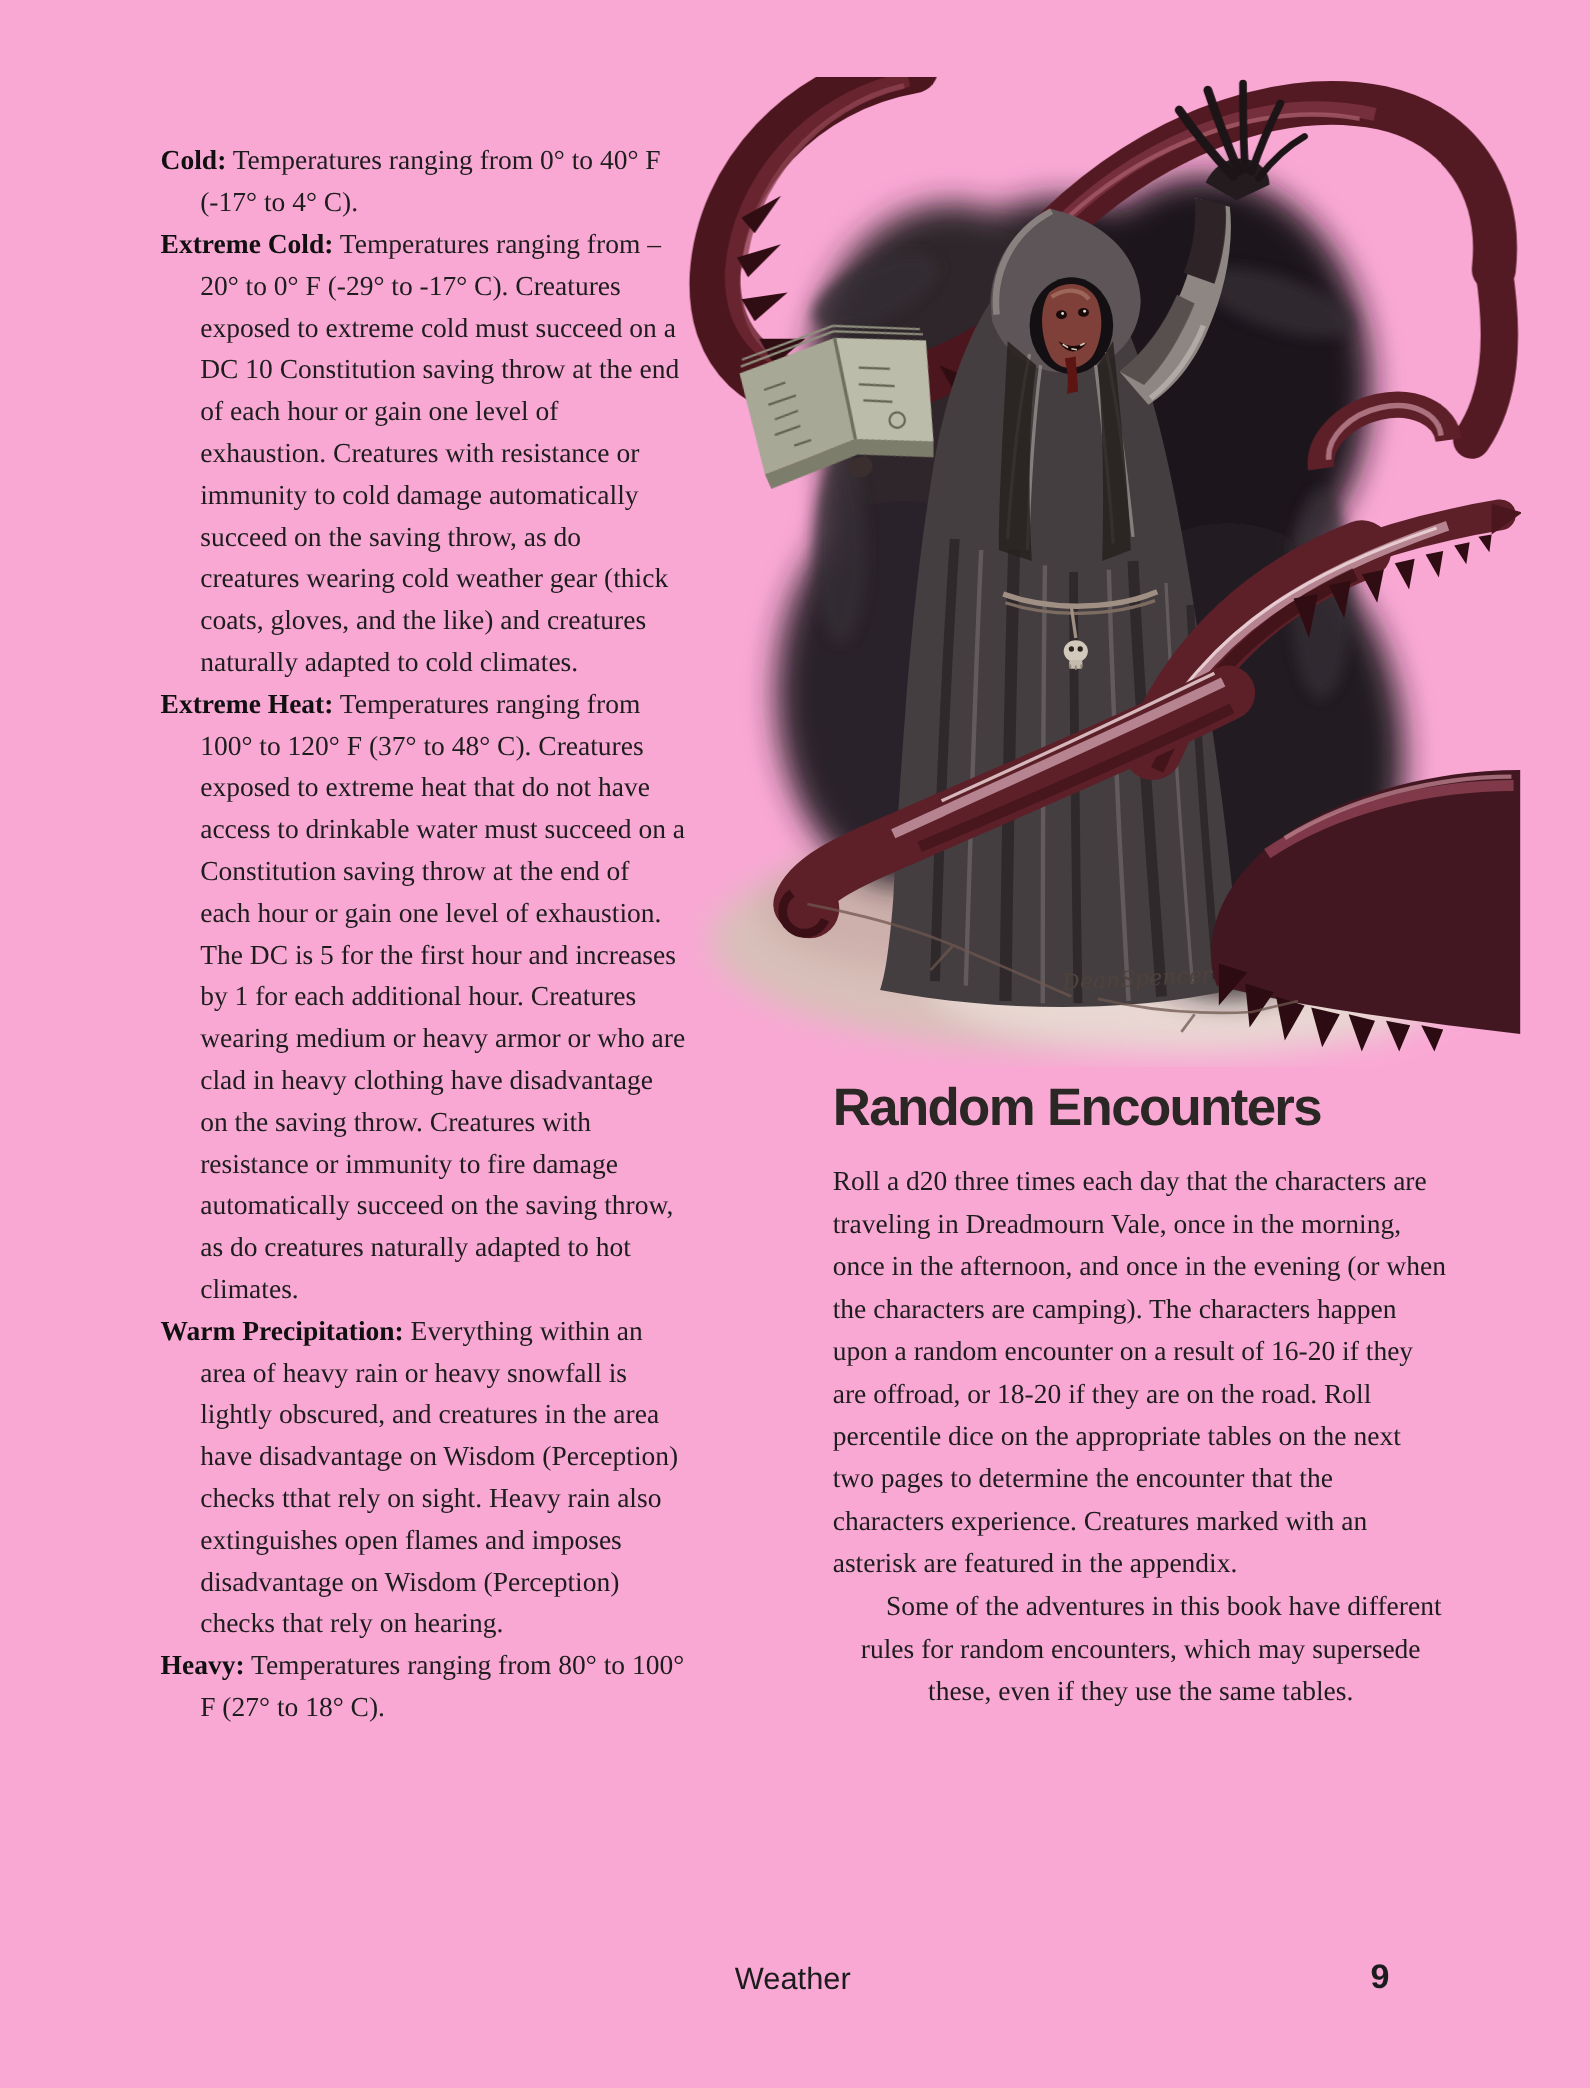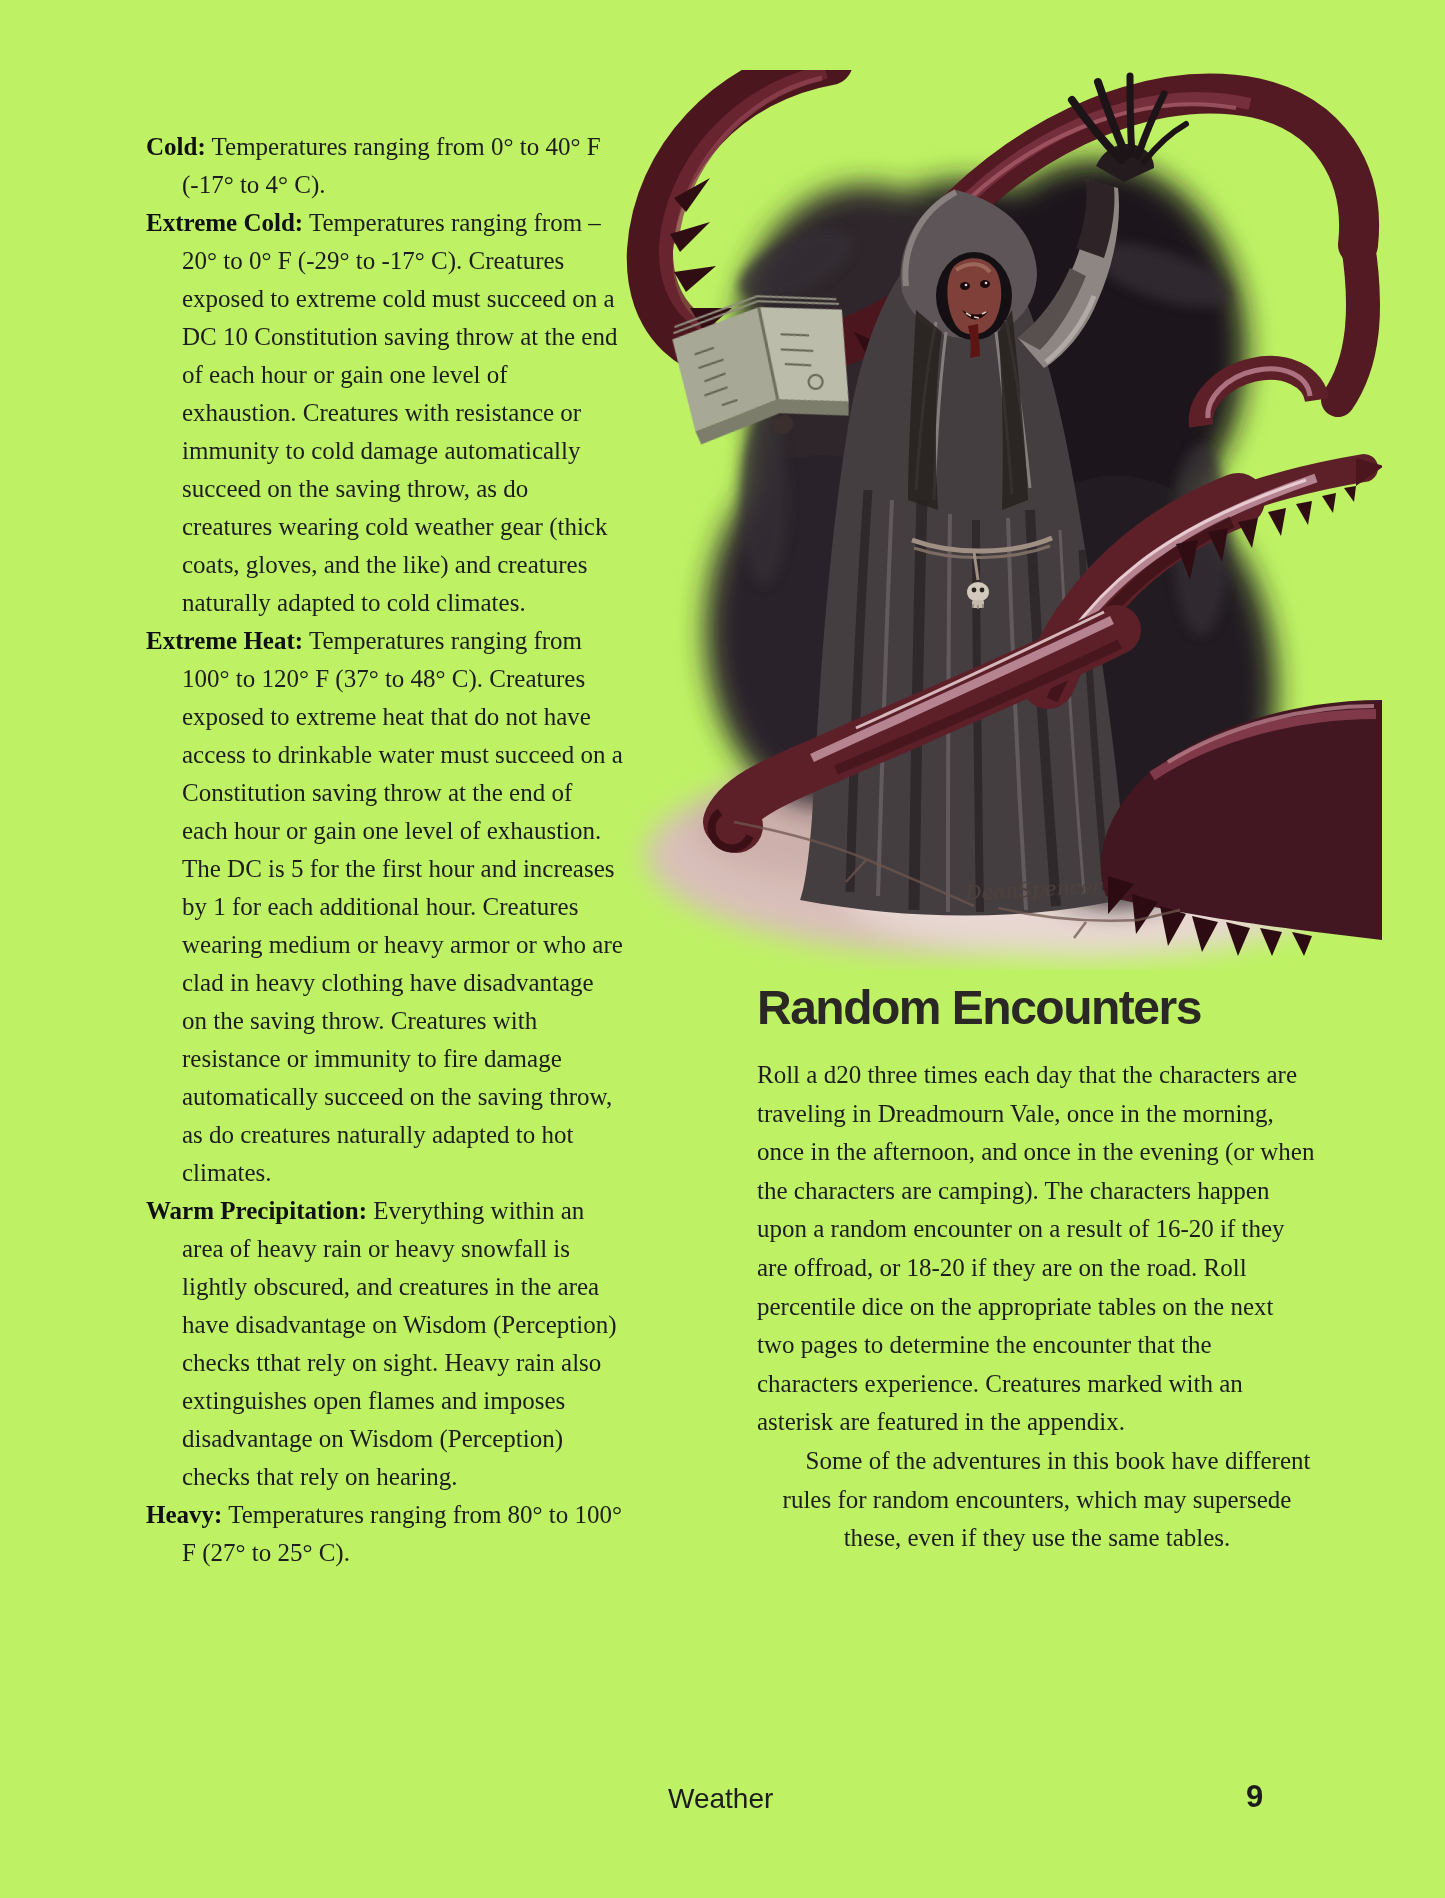--- a/index.html
+++ b/index.html
@@ -1,21 +1,21 @@
 <!DOCTYPE html>
 <html><head>
 <meta charset="utf-8">
 <style>
   * { margin: 0; padding: 0; box-sizing: border-box; }
   html, body { background: #ffffff; }
   .page {
     position: relative;
     width: 1445px;
     height: 1898px;
-    background: #bef264;
+    background: #f9a8d4;
     font-family: "Liberation Serif", serif;
     color: #1d1d1d;
     overflow: hidden;
   }
 
   
   .weather-list {
     position: absolute;
     left: 146px;
     top: 128px;
@@ -99,21 +99,21 @@
     <div class="witem">
       <span class="term">Extreme Heat:</span>
       <span>Temperatures ranging from 100° to 120° F (37° to 48° C). Creatures exposed to extreme heat that do not have access to drinkable water must succeed on a Constitution saving throw at the end of each hour or gain one level of exhaustion. The DC is 5 for the first hour and increases by 1 for each additional hour. Creatures wearing medium or heavy armor or who are clad in heavy clothing have disadvantage on the saving throw. Creatures with resistance or immunity to fire damage automatically succeed on the saving throw, as do creatures naturally adapted to hot climates.</span>
     </div>
     <div class="witem">
       <span class="term">Warm Precipitation:</span>
       <span>Everything within an area of heavy rain or heavy snowfall is lightly obscured, and creatures in the area have disadvantage on Wisdom (Perception) checks tthat rely on sight. Heavy rain also extinguishes open flames and imposes disadvantage on Wisdom (Perception) checks that rely on hearing.</span>
     </div>
     <div class="witem">
       <span class="term">Heavy:</span>
-      <span>Temperatures ranging from 80° to 100° F (27° to 25° C).</span>
+      <span>Temperatures ranging from 80° to 100° F (27° to 18° C).</span>
     </div>
   </div>
 
   <svg class="illustration" viewBox="0 0 766 900" xmlns="http://www.w3.org/2000/svg">
     <defs>
       <filter id="b3" x="-40%" y="-40%" width="180%" height="180%">
           <feGaussianBlur stdDeviation="3"></feGaussianBlur>
         </filter>
       <filter id="b6" x="-40%" y="-40%" width="180%" height="180%">
           <feGaussianBlur stdDeviation="6"></feGaussianBlur>

